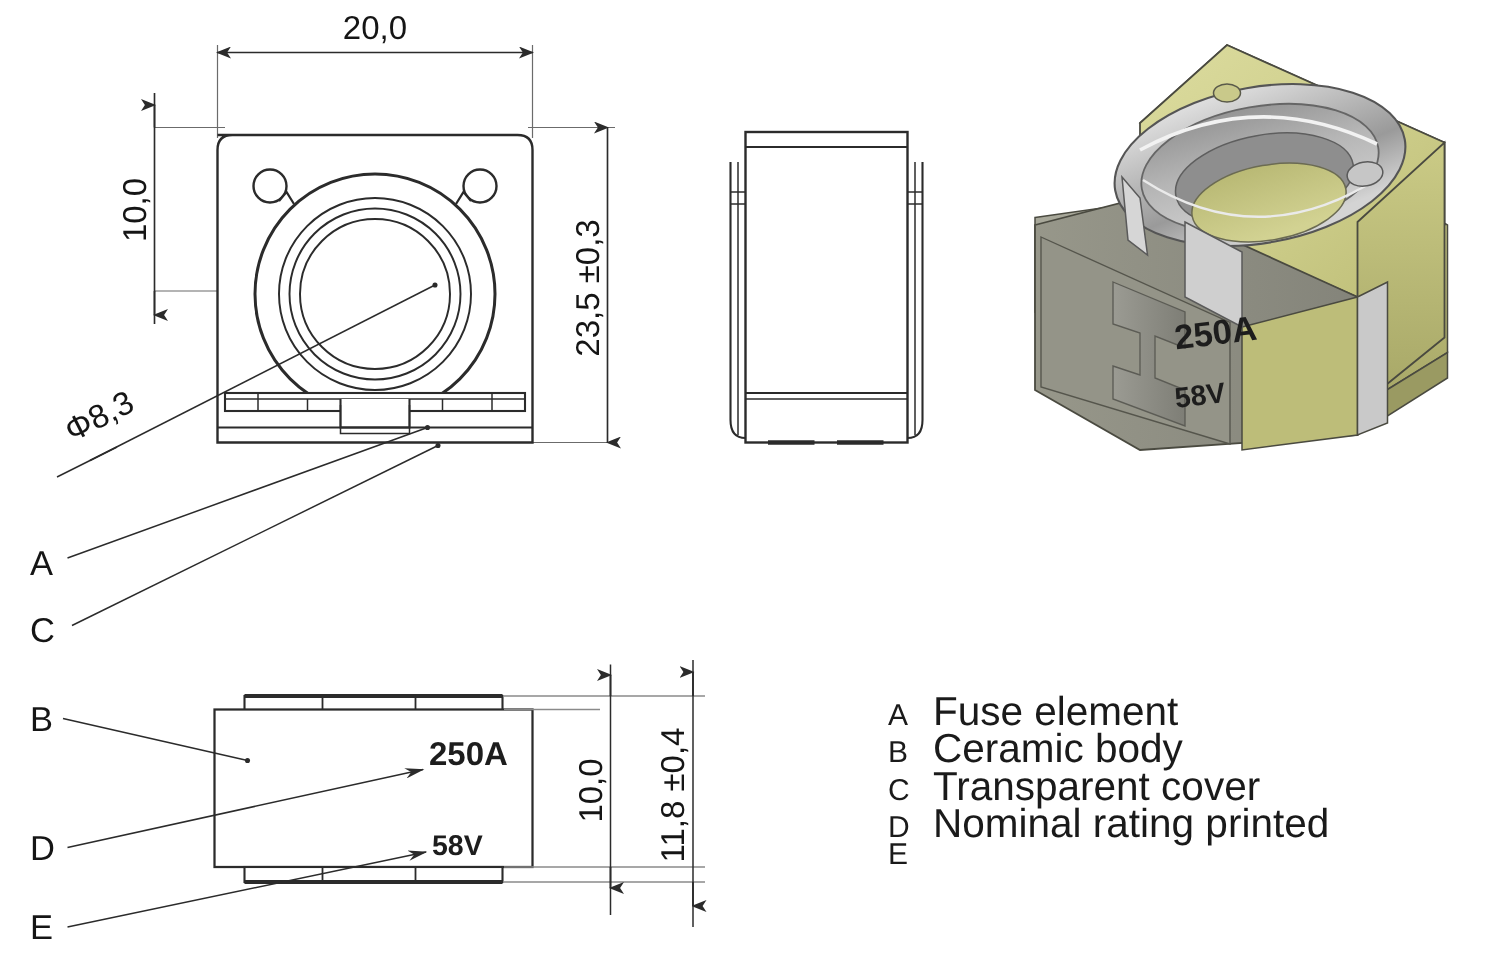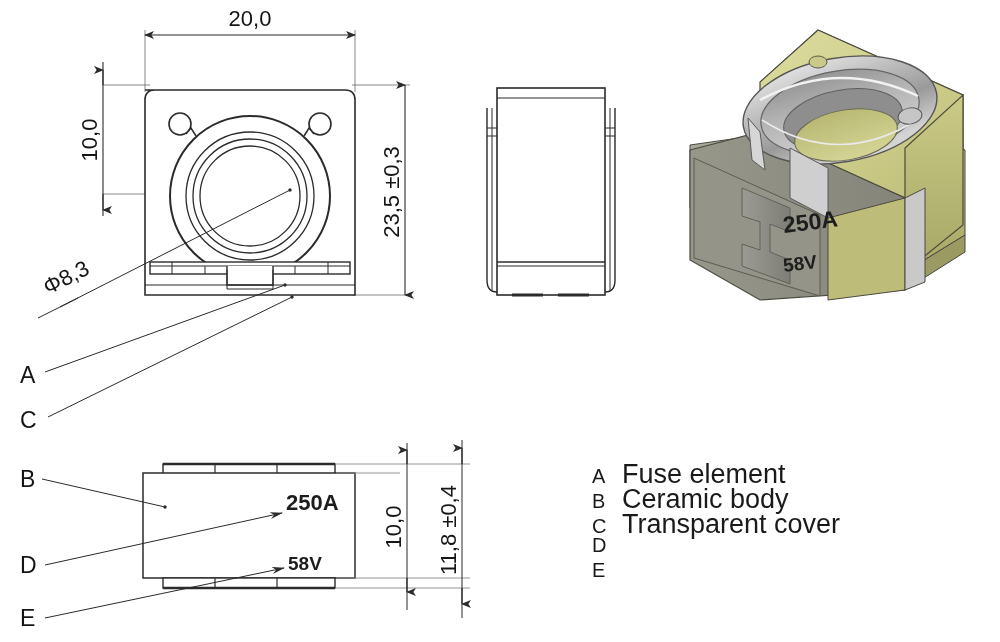--- a/index.html
+++ b/index.html
@@ -311,19 +311,20 @@
     <div class="legend-row">
       <span class="legend-key">B</span>
       <span class="legend-text">Ceramic body</span>
     </div>
     <div class="legend-row">
       <span class="legend-key">C</span>
       <span class="legend-text">Transparent cover</span>
     </div>
     <div class="legend-row">
       <span class="legend-key">D</span>
+      <span class="legend-text">Nominal rating printed</span>
     </div>
     <div class="legend-row">
       <span class="legend-key">E</span>
     </div>
   </div>
 
 </div>
 
 </body></html>

